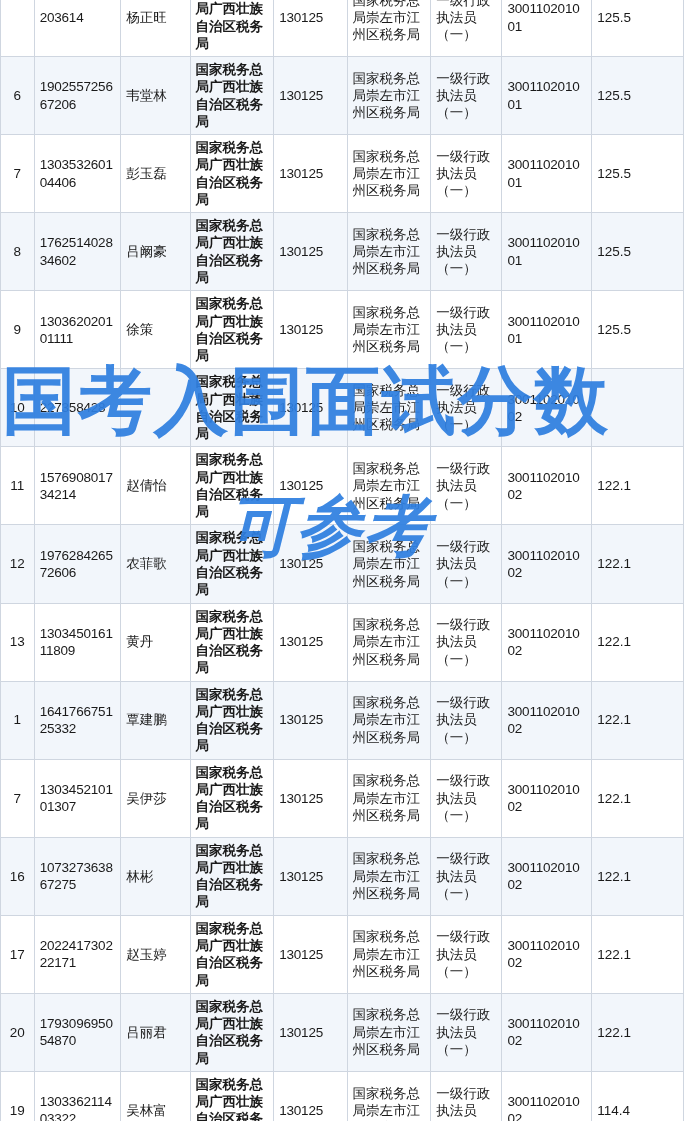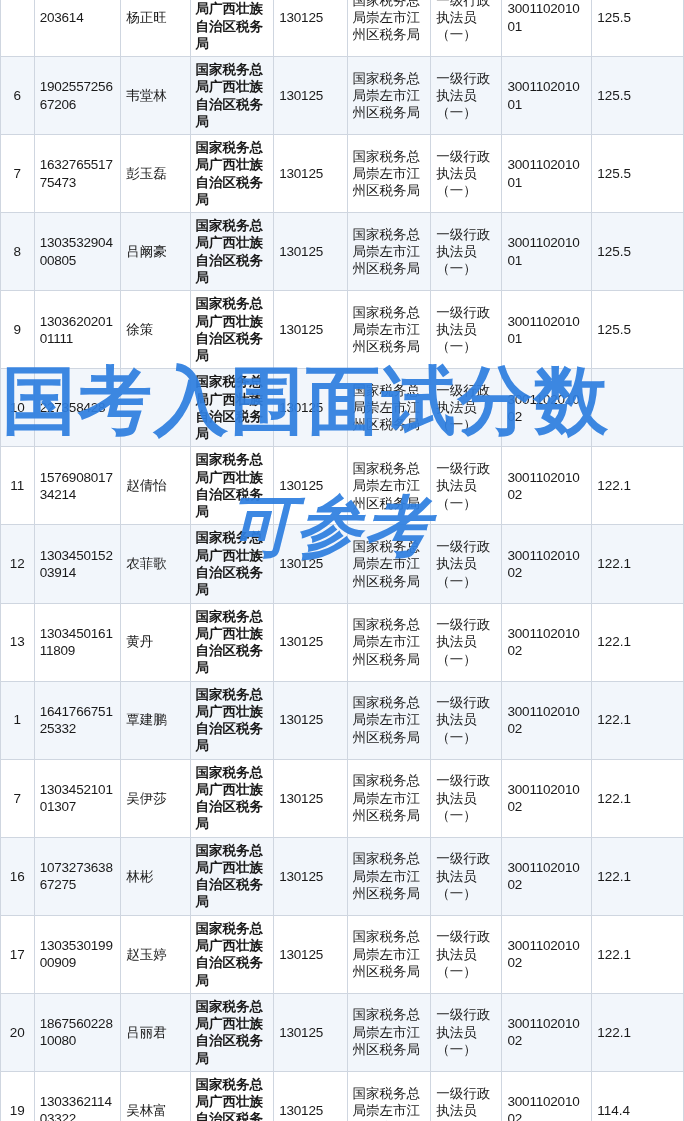--- a/index.html
+++ b/index.html
@@ -155,32 +155,32 @@
           <td class="name">韦堂林</td>
           <td class="org">国家税务总局广西壮族自治区税务局</td>
           <td class="code">130125</td>
           <td class="dept">国家税务总局崇左市江州区税务局</td>
           <td class="post">一级行政执法员（一）</td>
           <td class="pcode">300110201001</td>
           <td class="score">125.5</td>
         </tr>
         <tr>
           <td class="idx">7</td>
-          <td class="num">163276551775473</td>
+          <td class="num">130353260104406</td>
           <td class="name">彭玉磊</td>
           <td class="org">国家税务总局广西壮族自治区税务局</td>
           <td class="code">130125</td>
           <td class="dept">国家税务总局崇左市江州区税务局</td>
           <td class="post">一级行政执法员（一）</td>
           <td class="pcode">300110201001</td>
           <td class="score">125.5</td>
         </tr>
         <tr class="alt">
           <td class="idx">8</td>
-          <td class="num">130353290400805</td>
+          <td class="num">176251402834602</td>
           <td class="name">吕阚豪</td>
           <td class="org">国家税务总局广西壮族自治区税务局</td>
           <td class="code">130125</td>
           <td class="dept">国家税务总局崇左市江州区税务局</td>
           <td class="post">一级行政执法员（一）</td>
           <td class="pcode">300110201001</td>
           <td class="score">125.5</td>
         </tr>
         <tr>
           <td class="idx">9</td>
@@ -210,21 +210,21 @@
           <td class="name">赵倩怡</td>
           <td class="org">国家税务总局广西壮族自治区税务局</td>
           <td class="code">130125</td>
           <td class="dept">国家税务总局崇左市江州区税务局</td>
           <td class="post">一级行政执法员（一）</td>
           <td class="pcode">300110201002</td>
           <td class="score">122.1</td>
         </tr>
         <tr class="alt">
           <td class="idx">12</td>
-          <td class="num">130345015203914</td>
+          <td class="num">197628426572606</td>
           <td class="name">农菲歌</td>
           <td class="org">国家税务总局广西壮族自治区税务局</td>
           <td class="code">130125</td>
           <td class="dept">国家税务总局崇左市江州区税务局</td>
           <td class="post">一级行政执法员（一）</td>
           <td class="pcode">300110201002</td>
           <td class="score">122.1</td>
         </tr>
         <tr>
           <td class="idx">13</td>
@@ -265,32 +265,32 @@
           <td class="name">林彬</td>
           <td class="org">国家税务总局广西壮族自治区税务局</td>
           <td class="code">130125</td>
           <td class="dept">国家税务总局崇左市江州区税务局</td>
           <td class="post">一级行政执法员（一）</td>
           <td class="pcode">300110201002</td>
           <td class="score">122.1</td>
         </tr>
         <tr>
           <td class="idx">17</td>
-          <td class="num">130353019900909</td>
+          <td class="num">202241730222171</td>
           <td class="name">赵玉婷</td>
           <td class="org">国家税务总局广西壮族自治区税务局</td>
           <td class="code">130125</td>
           <td class="dept">国家税务总局崇左市江州区税务局</td>
           <td class="post">一级行政执法员（一）</td>
           <td class="pcode">300110201002</td>
           <td class="score">122.1</td>
         </tr>
         <tr class="alt">
           <td class="idx">20</td>
-          <td class="num">186756022810080</td>
+          <td class="num">179309695054870</td>
           <td class="name">吕丽君</td>
           <td class="org">国家税务总局广西壮族自治区税务局</td>
           <td class="code">130125</td>
           <td class="dept">国家税务总局崇左市江州区税务局</td>
           <td class="post">一级行政执法员（一）</td>
           <td class="pcode">300110201002</td>
           <td class="score">122.1</td>
         </tr>
         <tr>
           <td class="idx">19</td>

